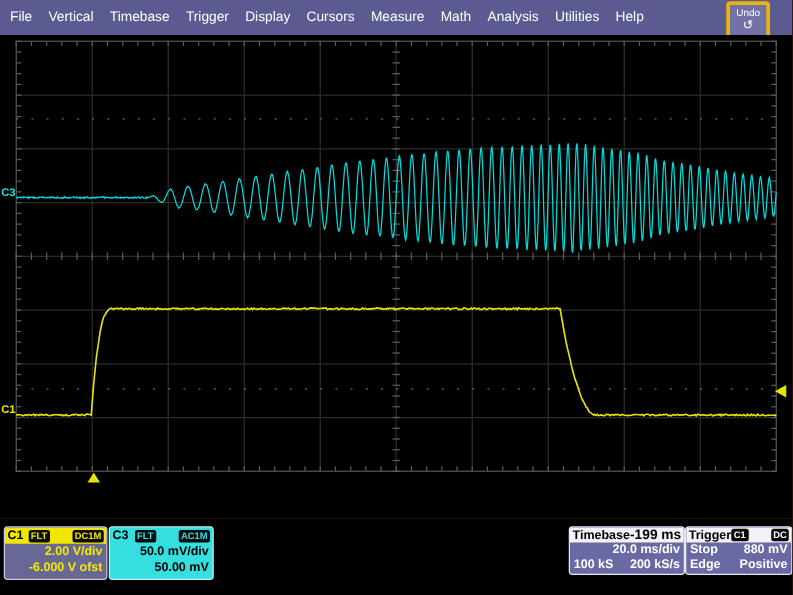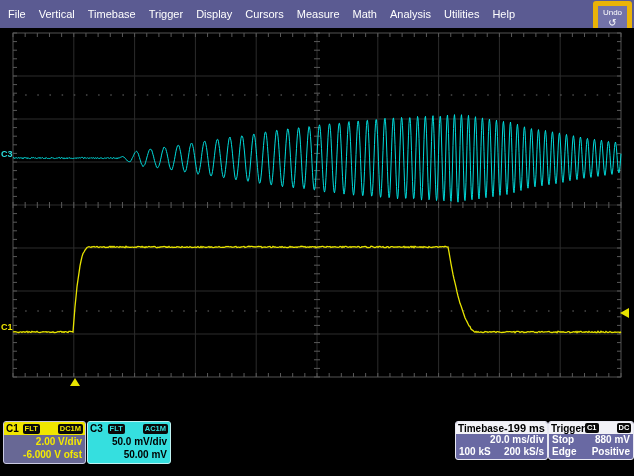--- a/index.html
+++ b/index.html
@@ -9,22 +9,22 @@
   }
   
   .menubar {
     position:absolute; top:0; left:0; width:634px; height:28px;
     background:#5b5b92; border-bottom:1px solid #3a3a66;
     display:flex; align-items:center;
   }
   .menu-items { display:flex; gap:13px; padding-left:8px; }
   .menu-item { color:#ffffff; font-size:11px; line-height:28px; cursor:default; white-space:nowrap; }
   .undo-btn {
-    position:absolute; right:2px; top:1px; width:29px; height:25px;
-    background:#7272a9; border:5px solid #eab308; border-radius:3px;
+    position:absolute; right:18px; top:1px; width:29px; height:25px;
+    background:#7272a9; border:3px solid #eab308; border-radius:3px;
     color:#fff; text-align:center; cursor:default;
   }
   .undo-btn .undo-label { display:block; font-size:8px; line-height:10px; margin-top:2px; }
   .undo-btn .undo-arrow { display:block; font-size:10px; line-height:10px; }
   
   .screen { position:absolute; top:28px; left:0; width:634px; height:387px; background:#000; }
   
   .statusbar { position:absolute; top:415px; left:0; width:634px; height:61px; background:#000; }
   .descbox { position:absolute; border-radius:3px; overflow:hidden; font-weight:bold; cursor:default; }
   .descbox .hdr { display:flex; align-items:center; height:13px; padding:0 2px; }

